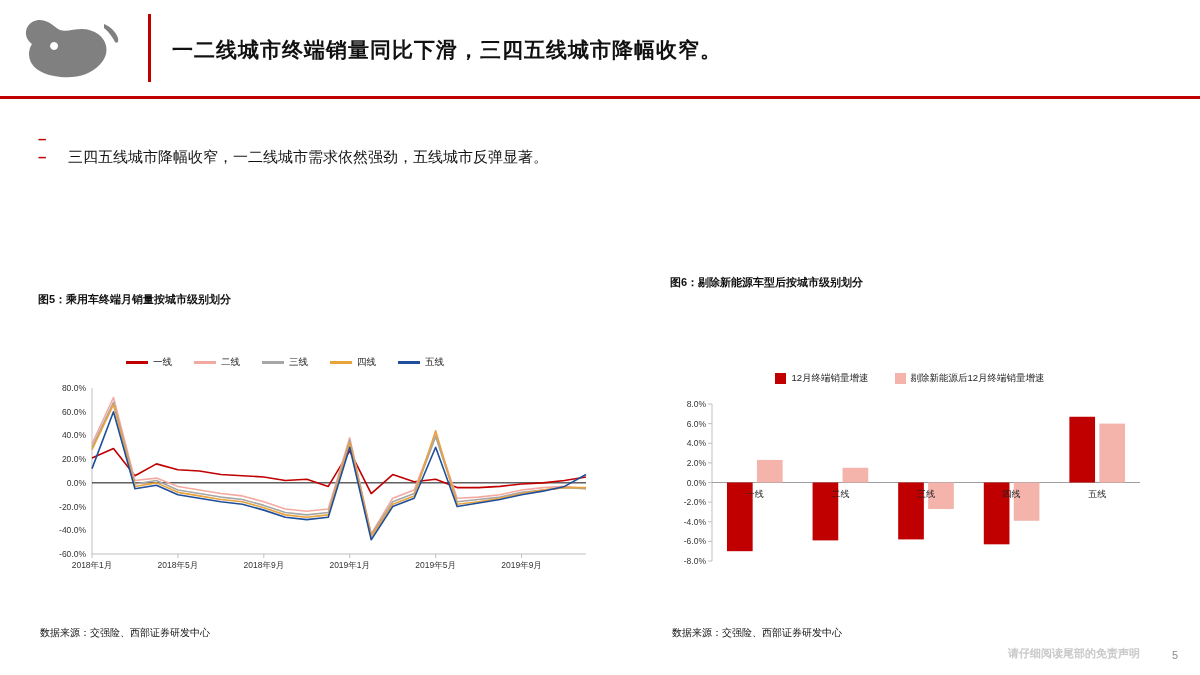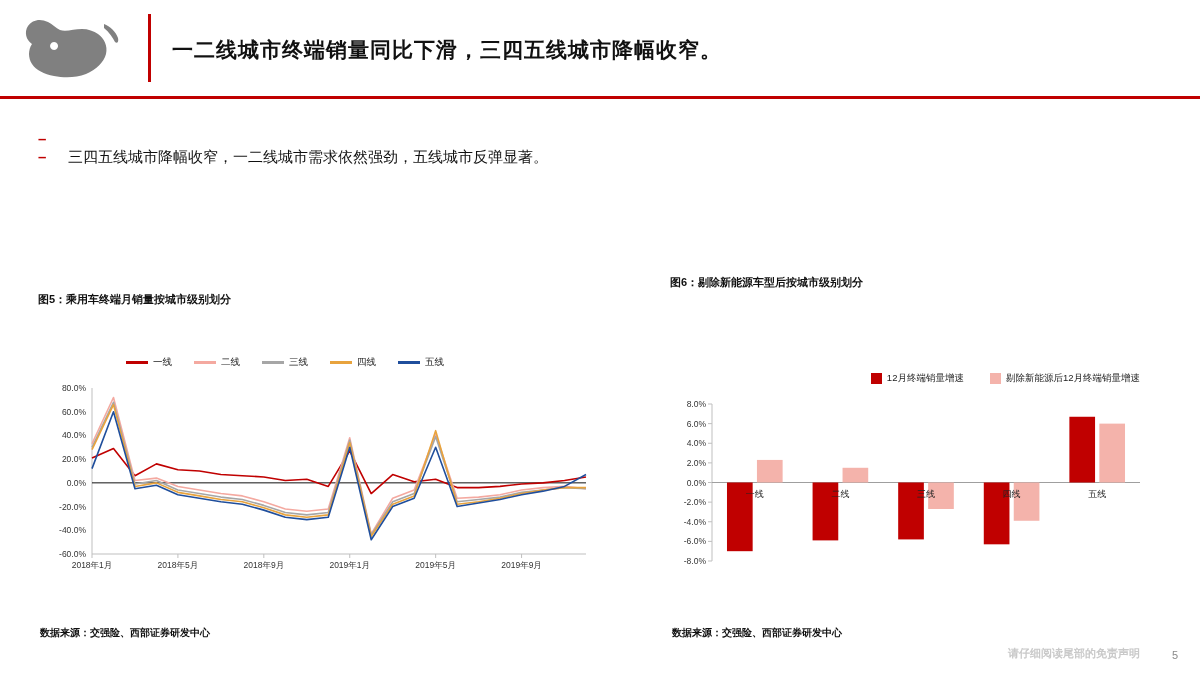--- a/index.html
+++ b/index.html
@@ -37,21 +37,21 @@
   }
   .bullet .dash{
     position:absolute;left:0;top:0;color:#c00000;font-weight:bold;font-size:15px;
   }
   
   .panel{position:absolute;}
   .panel-title{
     font-size:11px;font-weight:bold;color:#111;
   }
   .panel-source{
-    font-size:10px;font-weight:bold;color:#111;
+    font-size:10px;font-weight:normal;color:#111;
   }
   .legend{
     display:flex;align-items:center;justify-content:center;gap:22px;
   }
   .legend-item{display:flex;align-items:center;gap:5px;}
   .legend-swatch{width:22px;height:3px;display:inline-block;}
   .legend-box{width:11px;height:11px;display:inline-block;}
   .legend-label{font-size:9.5px;color:#222;}
   .chart-area{position:relative;}
   
@@ -144,21 +144,21 @@
       <text x="395.65217391304344" y="188" text-anchor="middle" font-size="8.5" fill="#333" font-family="&quot;Liberation Sans&quot;, sans-serif">2019年5月</text>
       <line x1="481.5652173913043" x2="481.5652173913043" y1="174" y2="178" stroke="#bfbfbf"></line>
       <text x="481.5652173913043" y="188" text-anchor="middle" font-size="8.5" fill="#333" font-family="&quot;Liberation Sans&quot;, sans-serif">2019年9月</text>
     </svg></div>
 <div class="panel-source" style="position:absolute;left:40px;top:626px;">数据来源：交强险、西部证券研发中心</div>
 
 <div class="panel" style="left:670px;top:275px;width:500px;">
   <div class="panel-title">图6：剔除新能源车型后按城市级别划分</div>
 </div>
 
-<div class="legend" style="position:absolute;left:680px;top:372px;width:460px;gap:26px;justify-content:flex-end;">
+<div class="legend" style="position:absolute;left:680px;top:372px;width:460px;gap:26px;">
   <span class="legend-item">
     <span class="legend-box" id="l6s0" style="background: rgb(192, 0, 0);"></span>
     <span class="legend-label">12月终端销量增速</span>
   </span>
   <span class="legend-item">
     <span class="legend-box" id="l6s1" style="background: rgb(244, 179, 171);"></span>
     <span class="legend-label">剔除新能源后12月终端销量增速</span>
   </span>
 </div>
 

